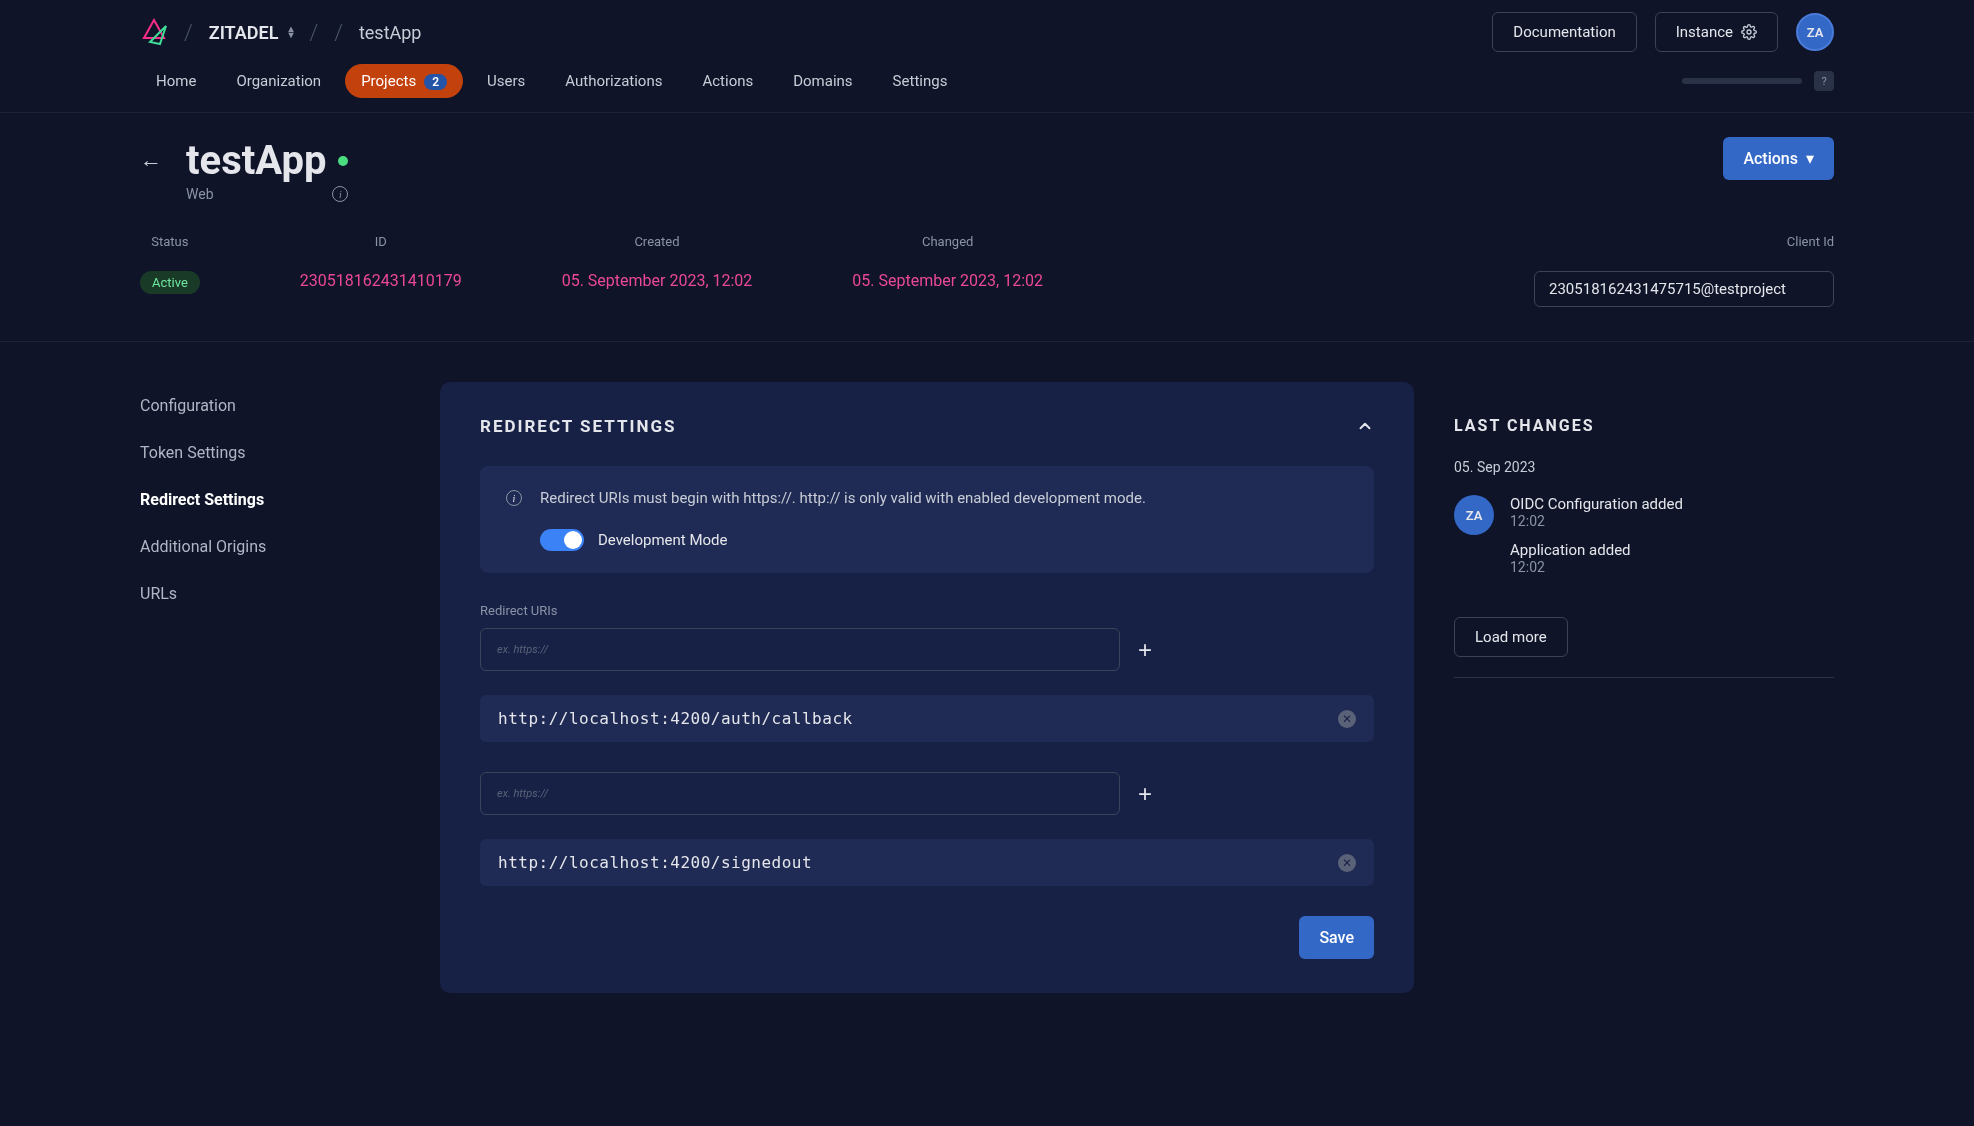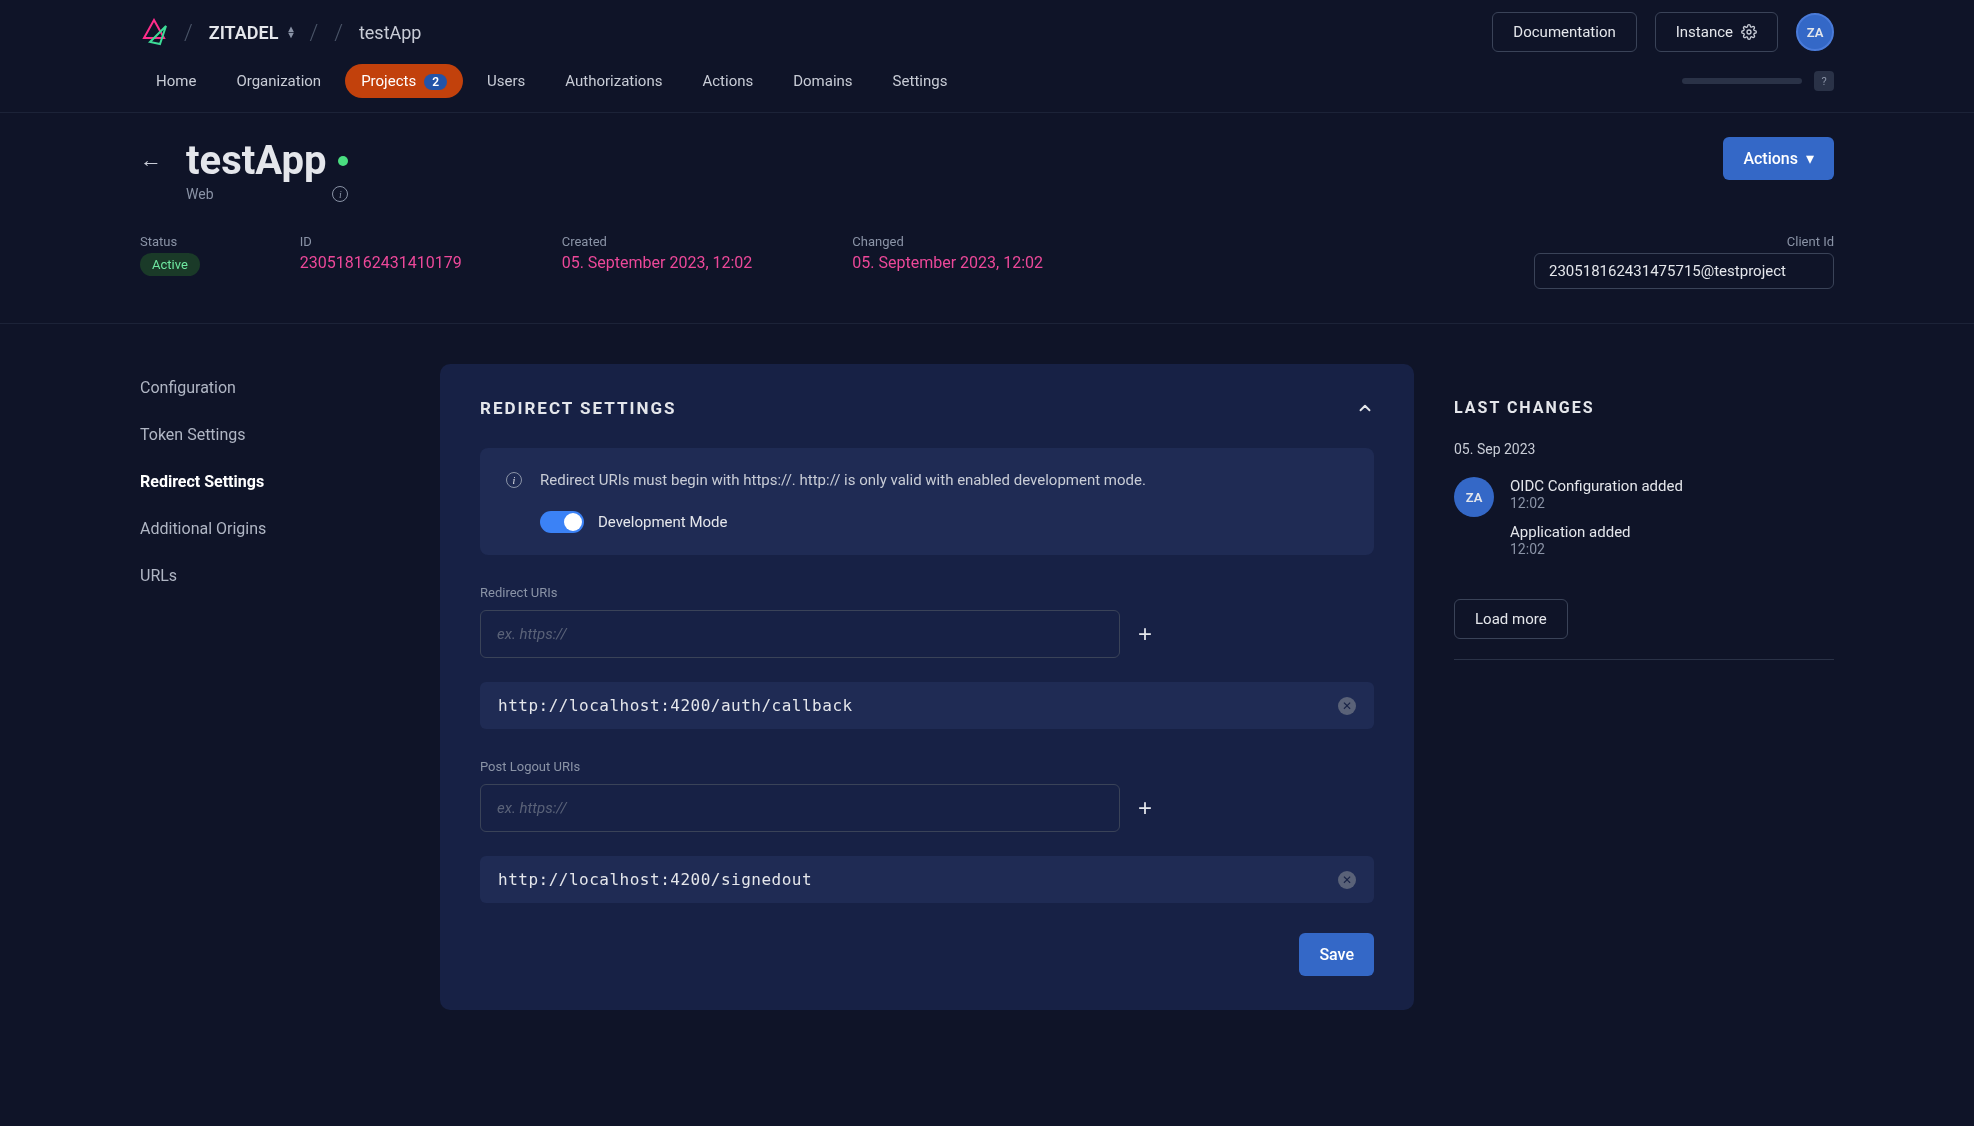--- a/index.html
+++ b/index.html
@@ -118,21 +118,21 @@
     font-family: inherit;
   }
 
   
   .meta-row {
     display:flex;
     gap: 100px;
     padding: 32px 140px 34px 140px;
     border-bottom: 1px solid #1c2338;
   }
-  .meta-item .meta-label { font-size:13px; color:#8a93a6; margin-bottom:4px; }
+  .meta-item .meta-label { font-size:13px; color:#8a93a6; margin-bottom:22px;text-align:center; }
   .meta-item .meta-value { font-size:16px; color:#ec4899; }
   .meta-item.status .meta-value {
     background:#1a3a28; color:#6ee7a0;
     padding:4px 12px; border-radius:14px;
     display:inline-block; font-size:13px;
   }
   .meta-item.client { flex:1; display:flex; flex-direction:column; align-items:flex-end; }
   .client-box {
     border:1px solid #3a4358; border-radius:6px;
     padding:8px 14px; font-size:15px; min-width:300px; text-align:left;
@@ -178,21 +178,21 @@
   .field-group { margin-bottom:30px; }
   .field-label { font-size:13px; color:#8a93a6; margin-bottom:10px; }
   .input-row { display:flex; align-items:center; gap:18px; margin-bottom:24px; }
   .input-field {
     flex:1; max-width: 640px;
     background: transparent;
     border: 1px solid #3a4358;
     border-radius: 6px;
     padding: 14px 16px;
     color:#0ea5e9;
-    font-size:15px;
+    font-size:11px;
     font-family:inherit;
     font-style: italic;
   }
   .input-field::placeholder { color:#5a6278; font-style:italic; }
   .add-btn { font-size:24px; color:#e4e6eb; cursor:pointer; background:none; border:none; }
   .uri-chip {
     background:#1f2b54;
     border-radius:6px;
     padding: 14px 18px;
     display:flex;
@@ -390,21 +390,20 @@
           <input class="input-field" placeholder="ex. https://" style="">
           <button class="add-btn">+</button>
         </div>
         <div class="uri-chip">
           <span>http://localhost:4200/auth/callback</span>
           <button class="remove-btn">✕</button>
         </div>
       </div>
 
       <div class="field-group">
-        <div class="field-label">Post Logout URIs</div>
         <div class="input-row">
           <input class="input-field" placeholder="ex. https://" style="">
           <button class="add-btn">+</button>
         </div>
         <div class="uri-chip">
           <span>http://localhost:4200/signedout</span>
           <button class="remove-btn">✕</button>
         </div>
       </div>
 

